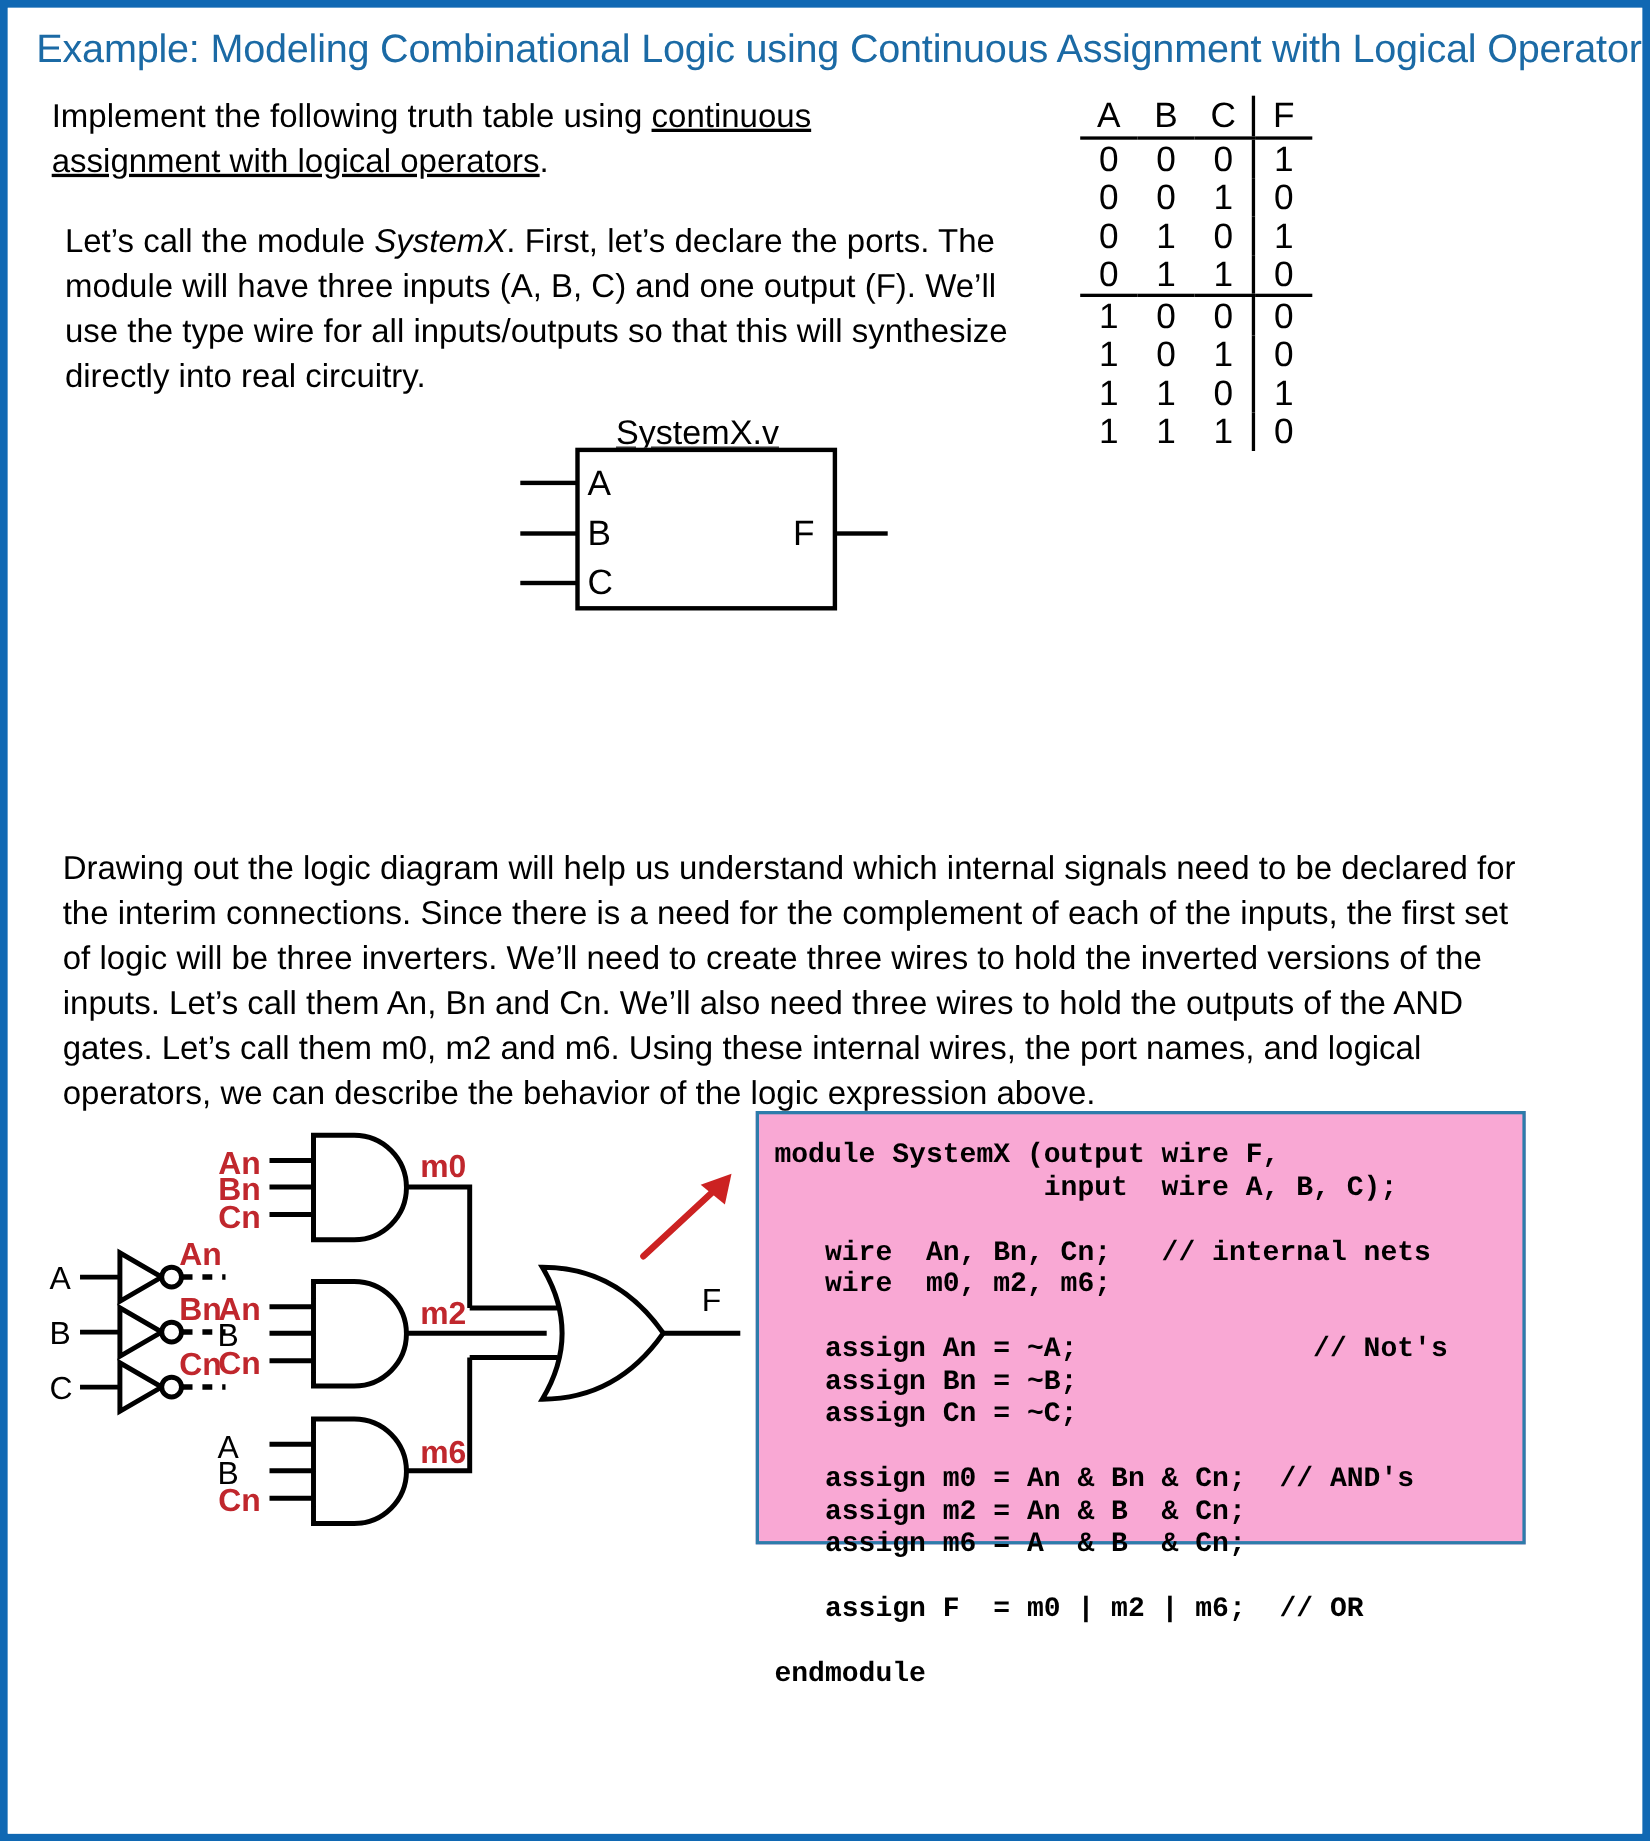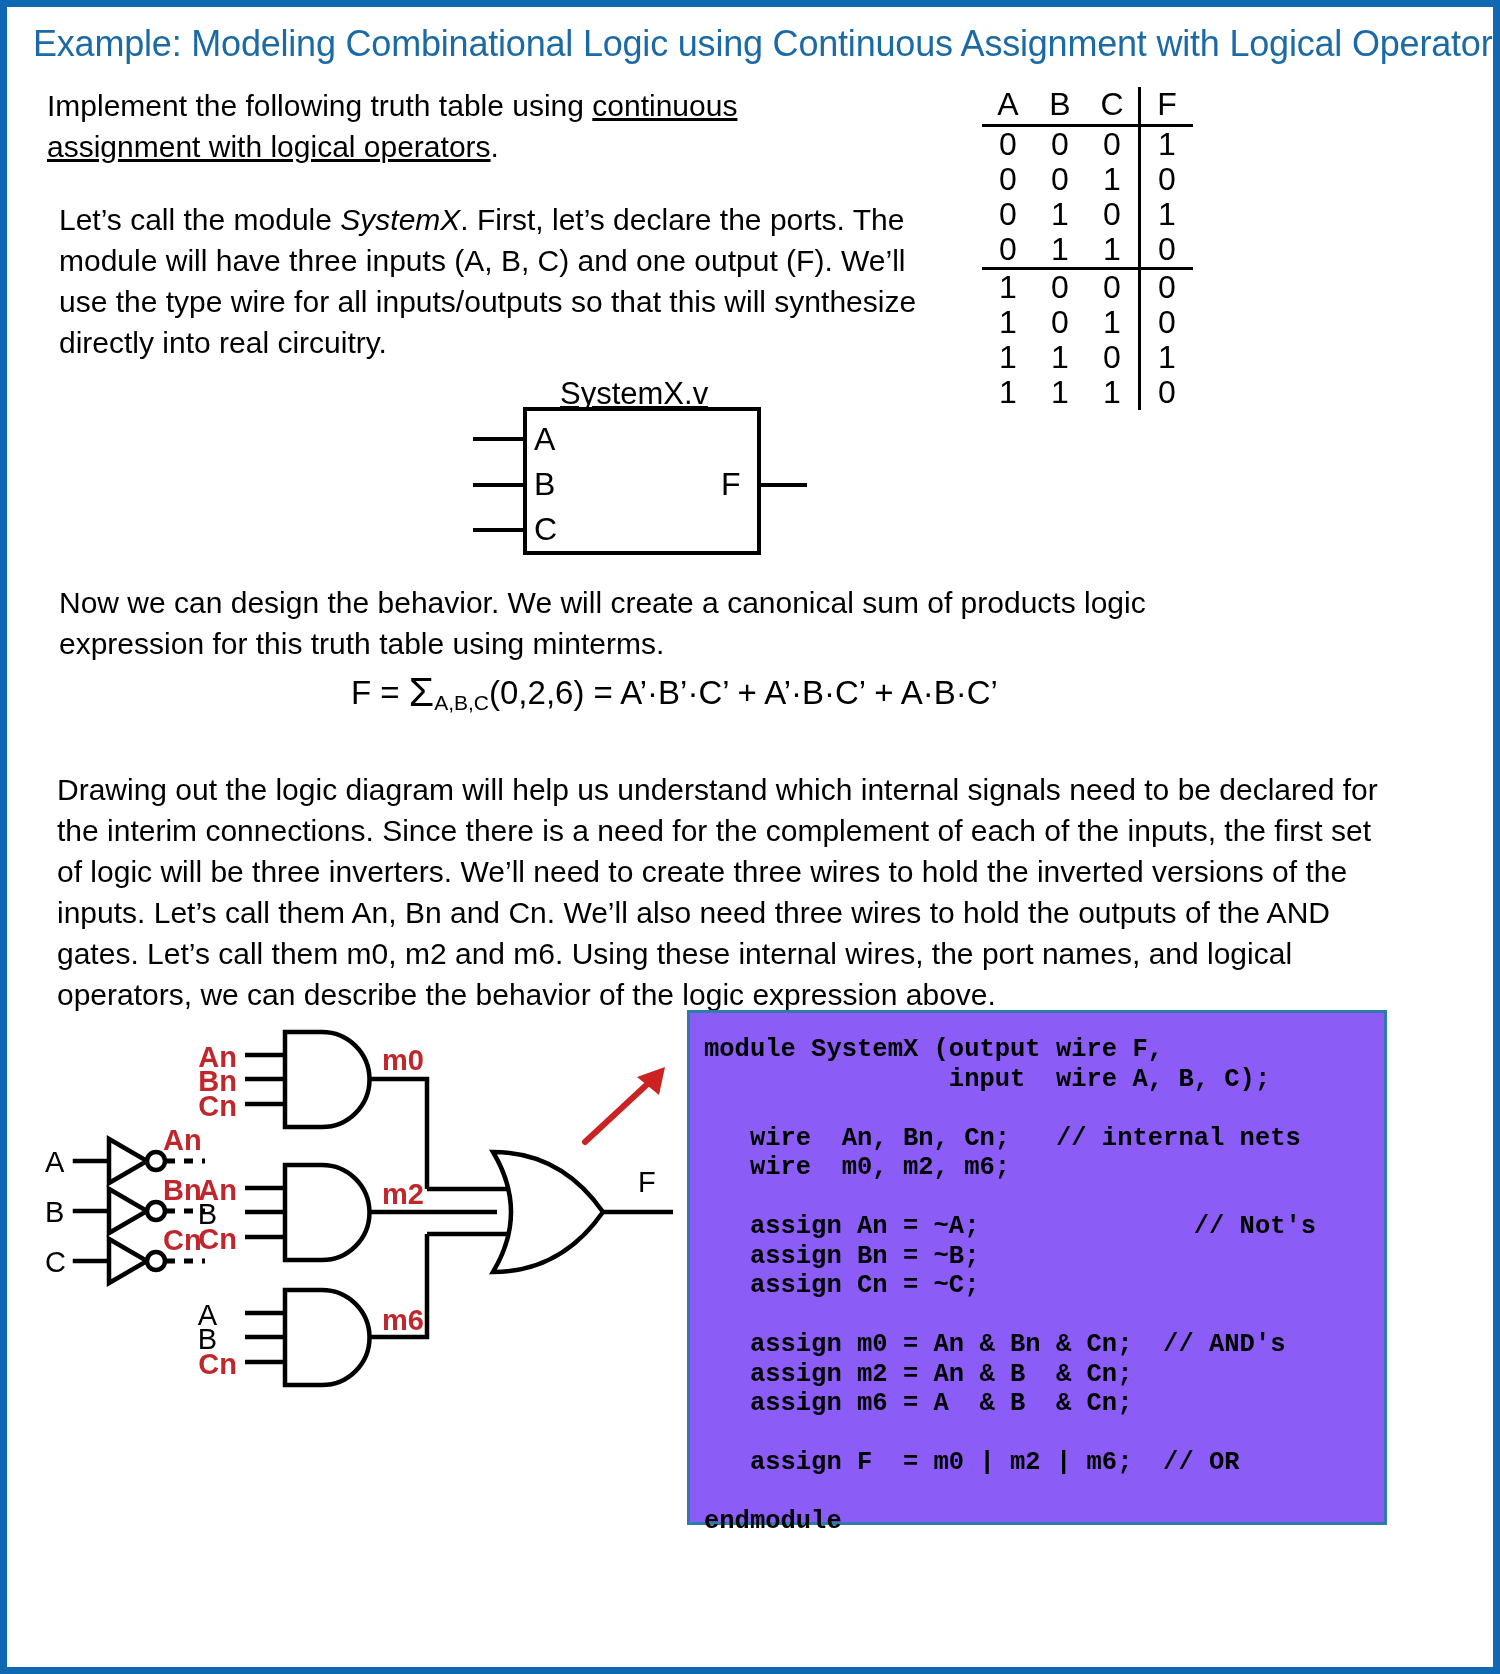--- a/index.html
+++ b/index.html
@@ -146,23 +146,23 @@
     height: 390px;
   }
   #logic-diagram svg { display: block; }
 
   
   .codebox {
     position: absolute;
     left: 680px;
     top: 1003px;
     width: 700px;
-    height: 515px;
+    height: 394px;
     border: 3px solid #2d7cab;
-    background: #8b5cf6;
+    background: #f9a8d4;
     box-sizing: border-box;
   }
   .codebox pre {
     margin: 0;
     padding: 22px 10px 10px 14px;
     font-family: "Liberation Mono", monospace;
     font-size: 25.5px;
     line-height: 29.5px;
     color: #000;
     white-space: pre;
@@ -258,29 +258,21 @@
     <div class="sysx-box"></div>
     <div class="wire-h" style="left:466px; top:430px; width:52px;"></div>
     <div class="wire-h" style="left:466px; top:476px; width:52px;"></div>
     <div class="wire-h" style="left:466px; top:521px; width:52px;"></div>
     <div class="wire-h" style="left:752px; top:476px; width:48px;"></div>
     <div class="sysx-port" style="left:527px; top:414px;">A</div>
     <div class="sysx-port" style="left:527px; top:459px;">B</div>
     <div class="sysx-port" style="left:527px; top:504px;">C</div>
     <div class="sysx-port" style="left:714px; top:459px;">F</div>
 
-    <div class="para p-behavior">Now we can design the behavior.  We will create a canonical sum of products logic expression for this truth table using minterms.</div>
-
-    <div class="equation">
-      <span>F</span>
-      <span>=</span>
-      <span class="sigma">Σ</span><span class="sub">A,B,C</span><span>(0,2,6)</span>
-      <span>=</span>
-      <span>A’·B’·C’ + A’·B·C’ + A·B·C’</span>
-    </div>
+
 
     <div class="para p-drawing">Drawing out the logic diagram will help us understand which internal signals need to be declared for the interim connections.  Since there is a need for the complement of each of the inputs, the first set of logic will be three inverters.  We’ll need to create three wires to hold the inverted versions of the inputs.  Let’s call them An, Bn and Cn.  We’ll also need three wires to hold the outputs of the AND gates.  Let’s call them m0, m2 and m6.  Using these internal wires, the port names, and logical operators, we can describe the behavior of the logic expression above.</div>
 
     <div id="logic-diagram">
       <svg width="660" height="390" viewBox="0 0 660 390" xmlns="http://www.w3.org/2000/svg">
         <g fill="none" stroke="#000" stroke-width="4.5" stroke-linecap="square">
 
           <path d="M38 149 L72 149"></path>
           <path d="M72 127 L72 171 L110 149 Z" fill="#fff"></path>
           <circle cx="119" cy="149" r="9" fill="#fff"></circle>

